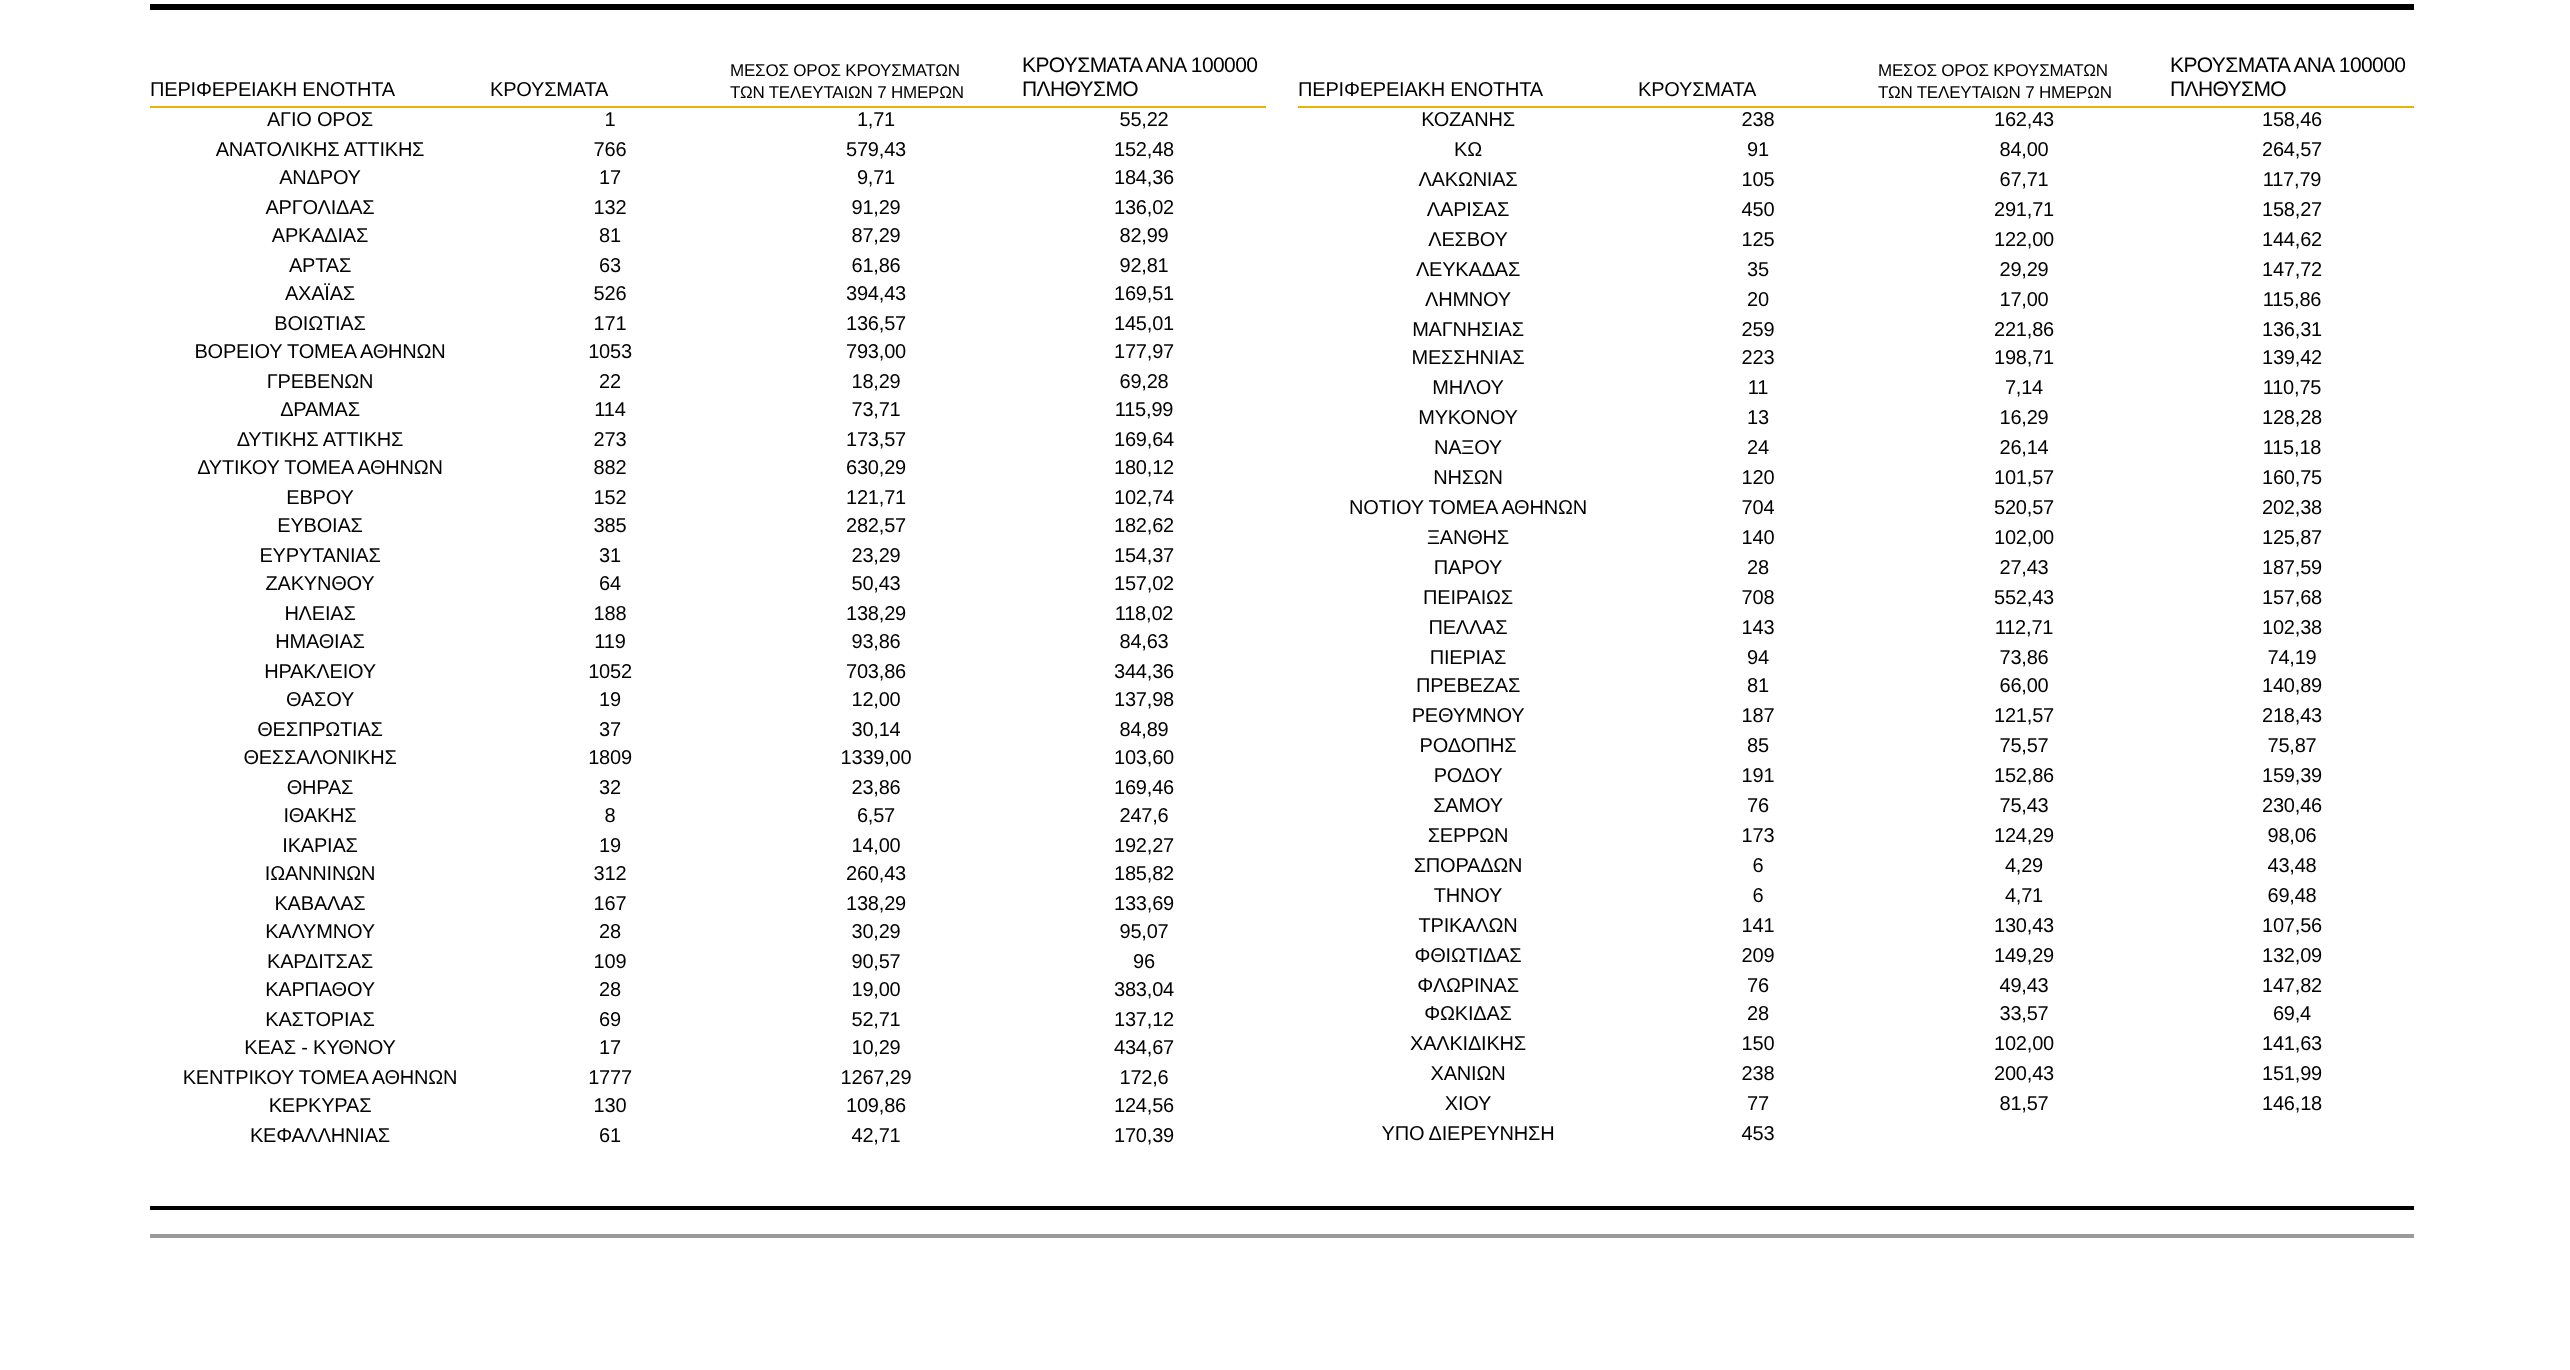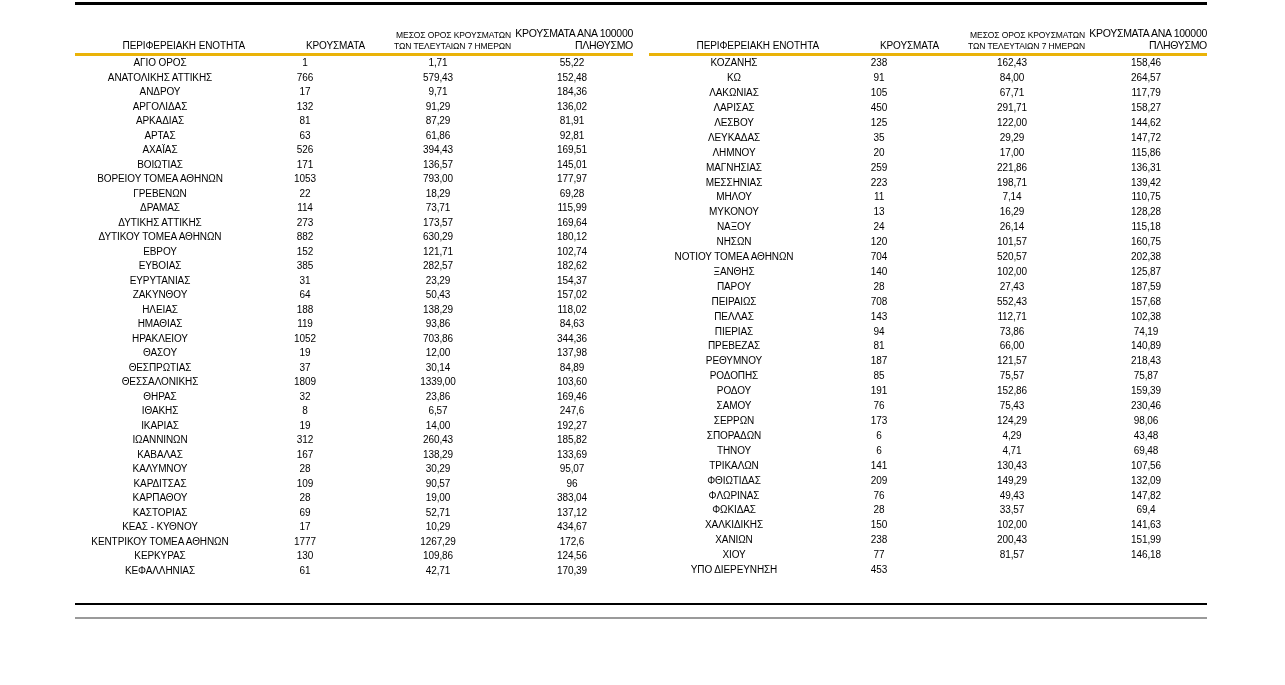--- a/index.html
+++ b/index.html
@@ -39,25 +39,25 @@
     table-layout: fixed;
     width: 558px;
   }
   table.t col.c-region { width: 170px; }
   table.t col.c-cases  { width: 120px; }
   table.t col.c-avg    { width: 146px; }
   table.t col.c-per    { width: 122px; }
 
   table.t th {
     vertical-align: bottom;
-    text-align: right;
+    text-align: left;
     font-weight: normal;
     height: 25px;
     padding: 0 0 2px 0;
-    border-bottom: 3px solid #eab308;
+    border-bottom: 1px solid #eab308;
     white-space: nowrap;
     overflow: visible;
   }
   th.h-region, th.h-cases { font-size: 10px; letter-spacing: -0.1px; }
   th.h-avg  { font-size: 8.5px;  line-height: 10.5px; letter-spacing: -0.1px; }
   th.h-per  { font-size: 10.5px; line-height: 12px;   letter-spacing: -0.3px; }
 
   table.t td {
     text-align: center;
     font-size: 10px;
@@ -115,21 +115,21 @@
           <tr>
             <td>ΑΡΓΟΛΙΔΑΣ</td>
             <td>132</td>
             <td>91,29</td>
             <td>136,02</td>
           </tr>
           <tr>
             <td>ΑΡΚΑΔΙΑΣ</td>
             <td>81</td>
             <td>87,29</td>
-            <td>81,91</td>
+            <td>82,99</td>
           </tr>
           <tr>
             <td>ΑΡΤΑΣ</td>
             <td>63</td>
             <td>61,86</td>
             <td>92,81</td>
           </tr>
           <tr>
             <td>ΑΧΑΪΑΣ</td>
             <td>526</td>

